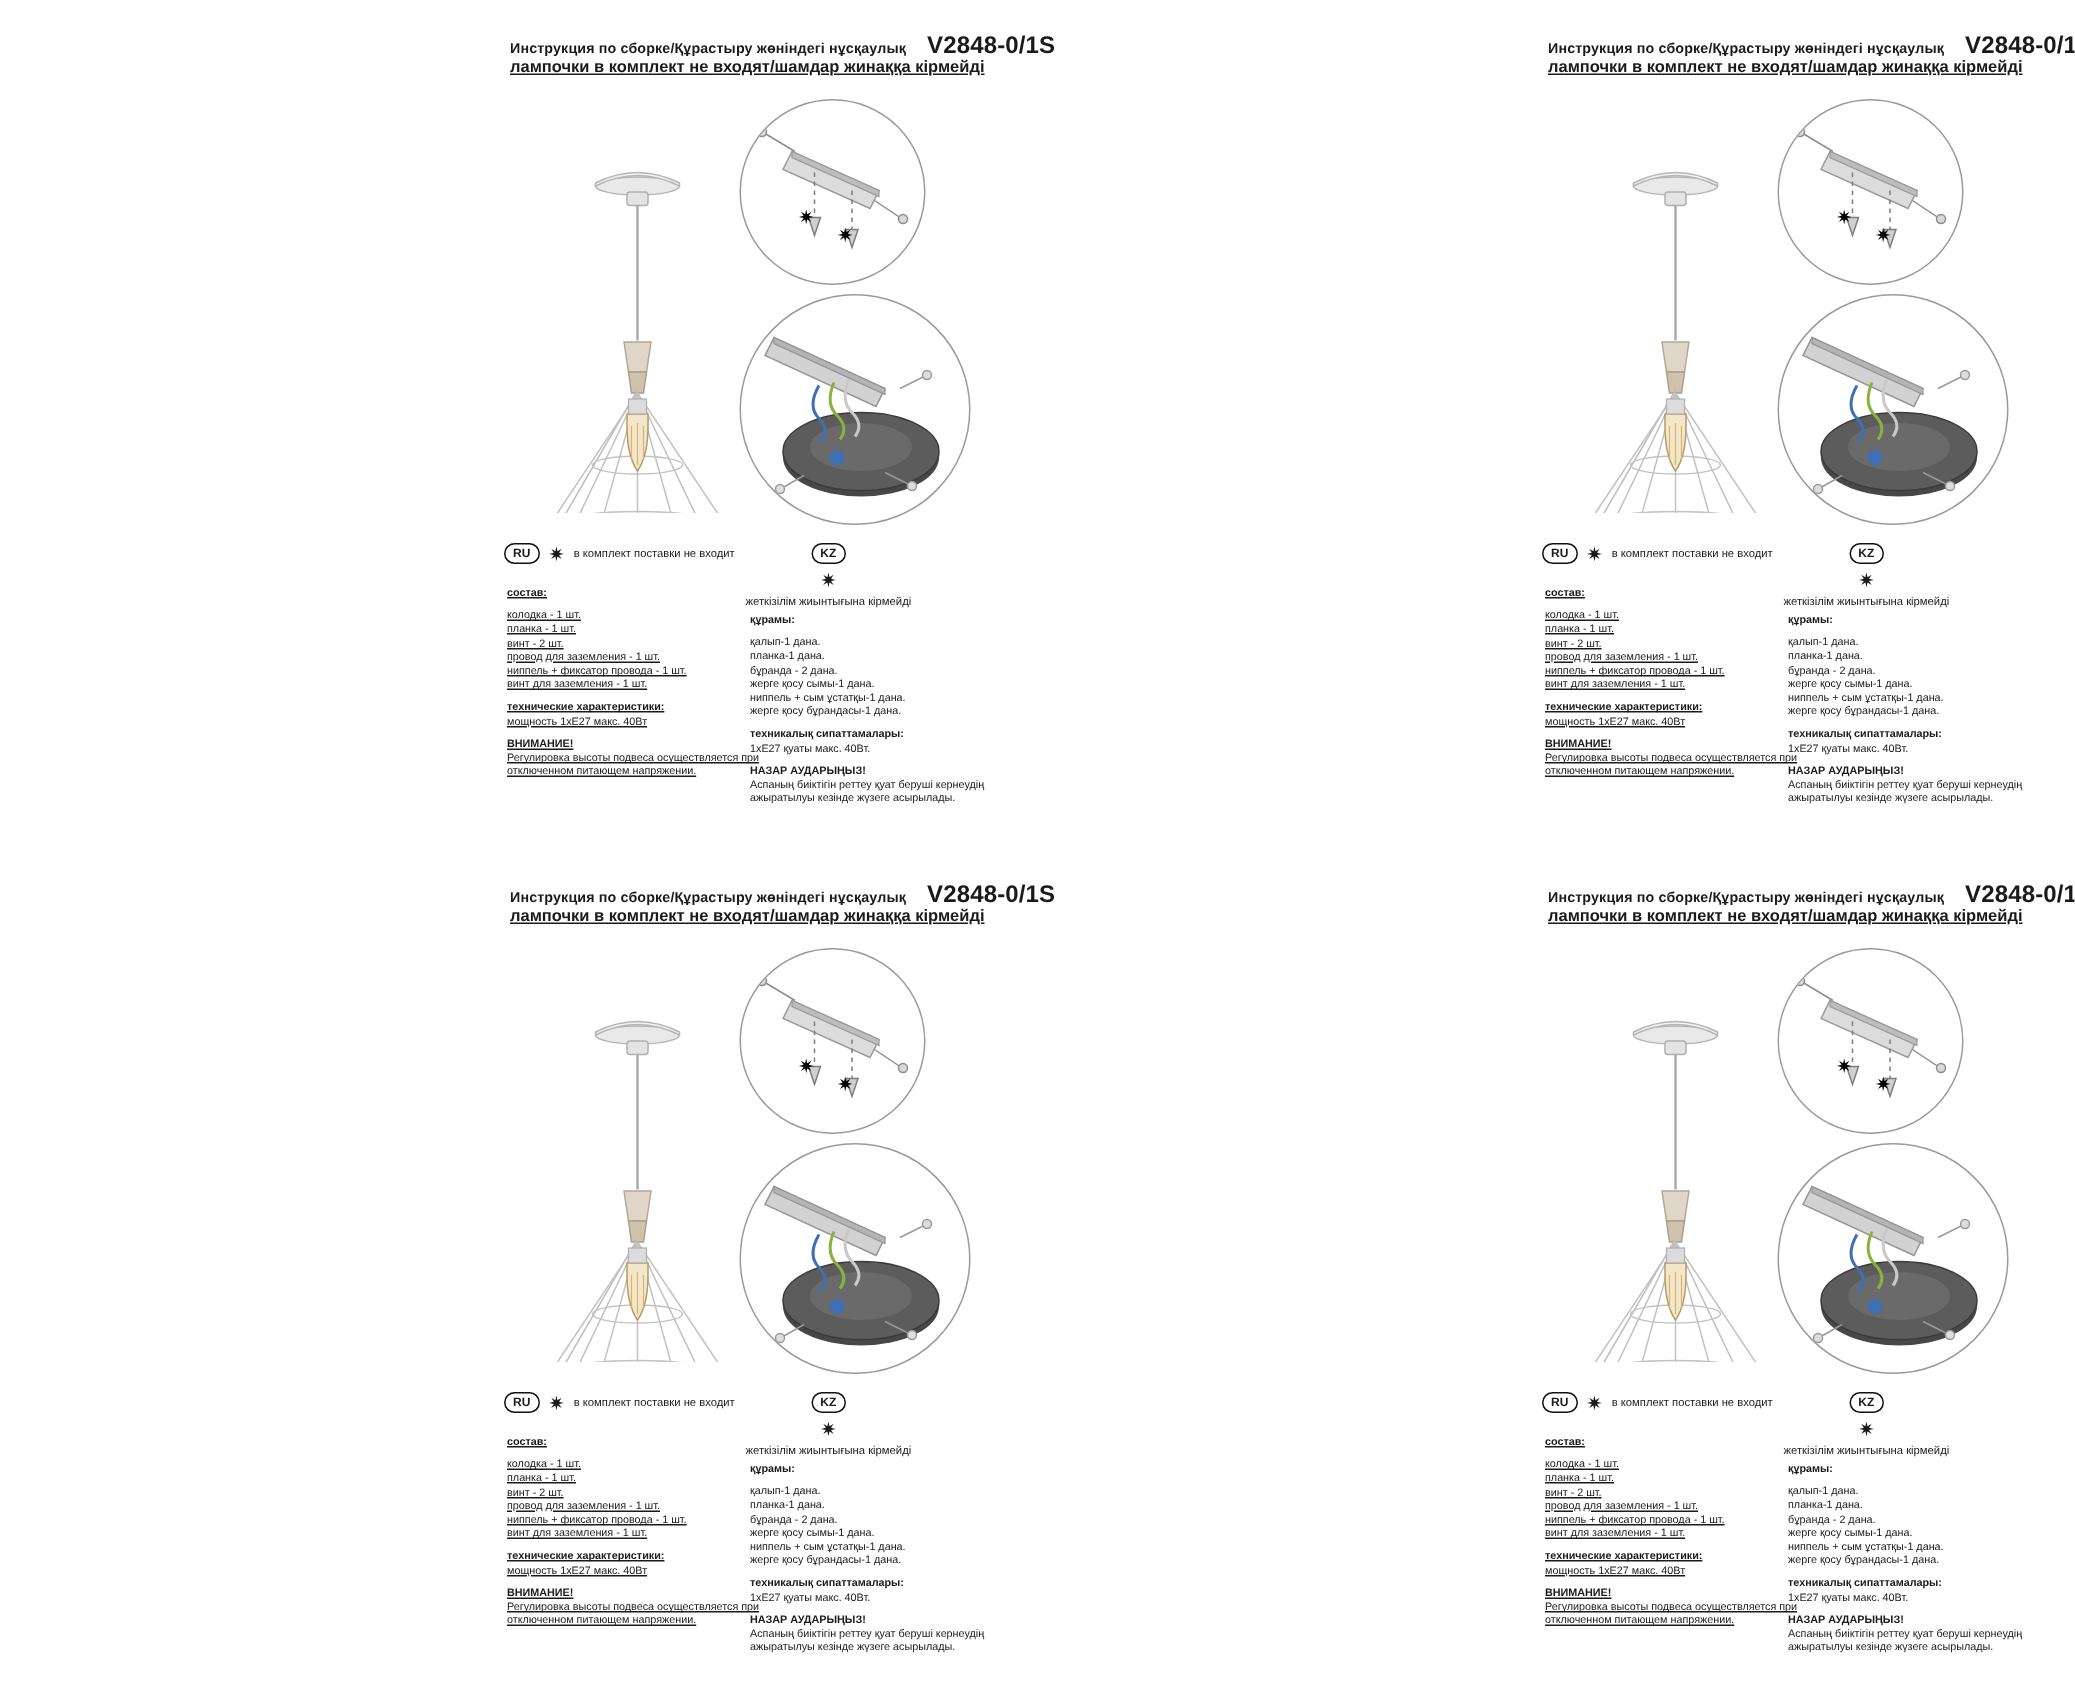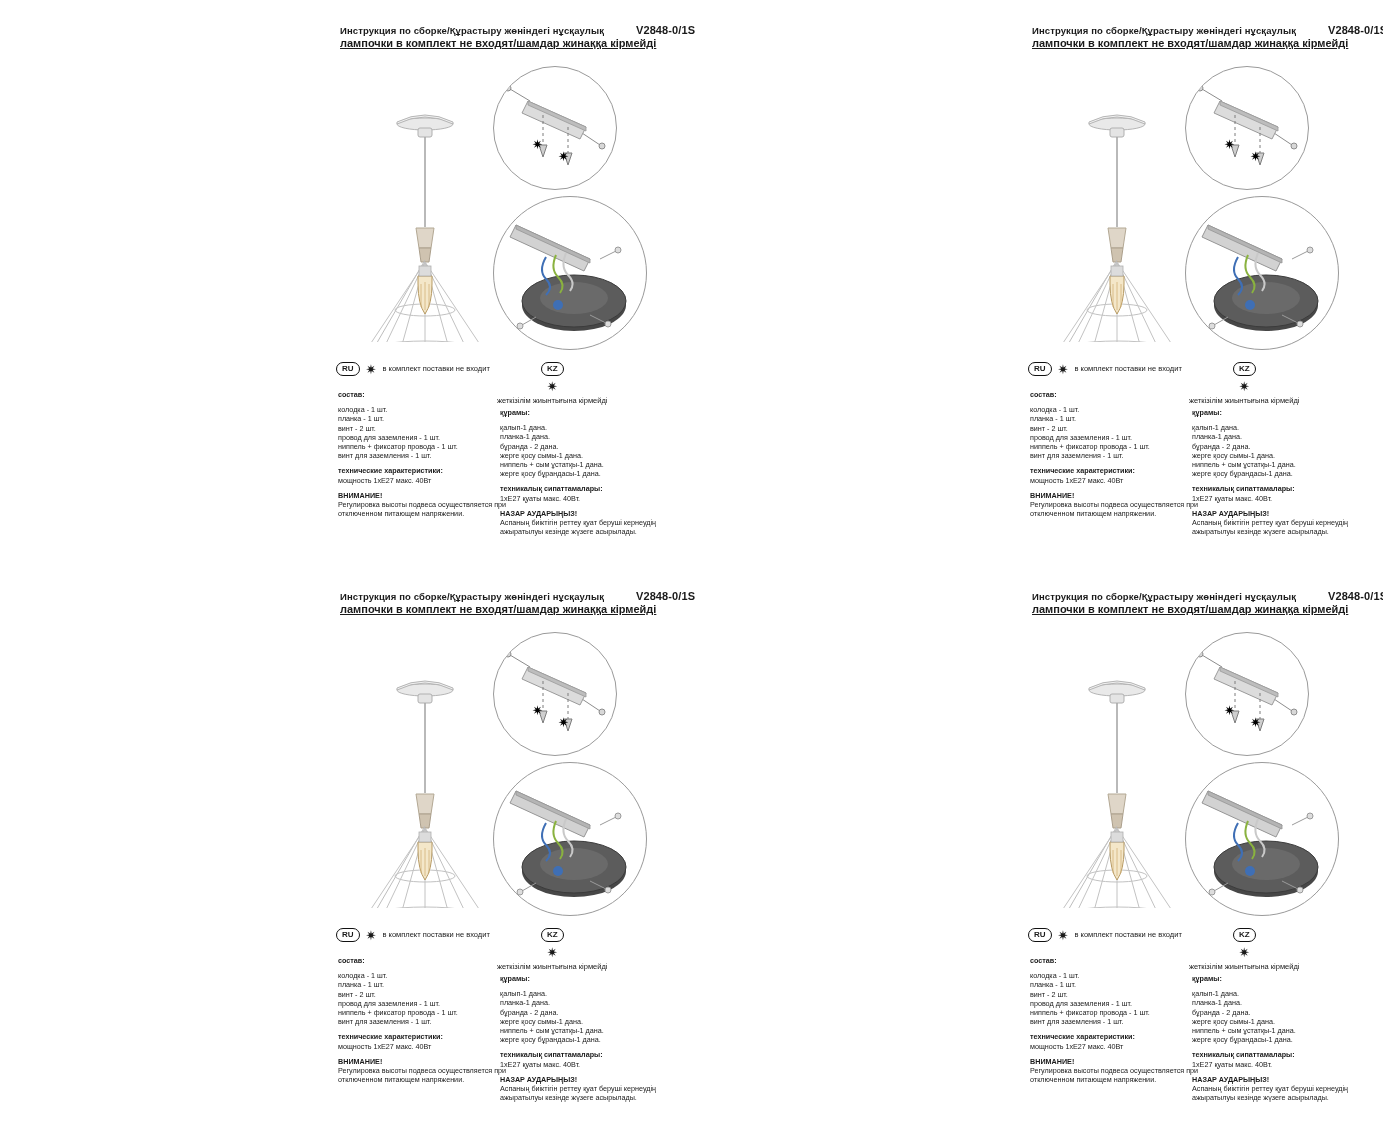--- a/index.html
+++ b/index.html
@@ -43,22 +43,22 @@
     width: 330px;
   }
   .hdr-line1 {
     font-size: 9.5px;
     font-weight: bold;
     letter-spacing: 0.1px;
     line-height: 13px;
     white-space: nowrap;
   }
   .hdr-code {
-    margin-left: 32px;
-    font-size: 11px;
+    margin-left: 14px;
+    font-size: 16px;
     font-weight: bold;
   }
   .hdr-line2 {
     font-size: 11px;
     font-weight: bold;
     line-height: 13px;
     white-space: nowrap;
     text-decoration: underline;
   }
 
@@ -119,21 +119,21 @@
   }
   .langrow .txt { font-size: 7.5px; }
 
   
   .spec {
     position: absolute;
     font-size: 7.2px;
     line-height: 9.2px;
     width: 170px;
   }
-  .spec.ru { left: 338px; top: 390px; }
+  .spec.ru { left: 338px; top: 390px; text-decoration: underline; }
   .spec.kz { left: 500px; top: 408px; }
   .spec .b { font-weight: bold; }
   .spec .gap { display: block; height: 6px; }
   .spec p { margin: 0; }
 
   
 </style>
 </head>
 <body>
 

